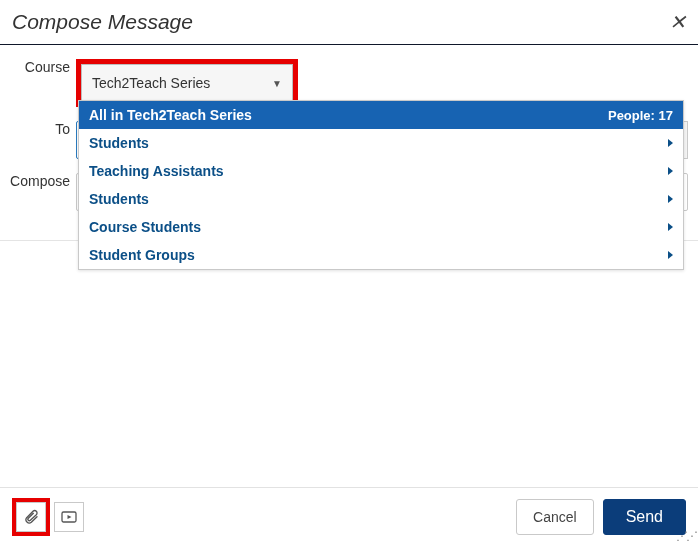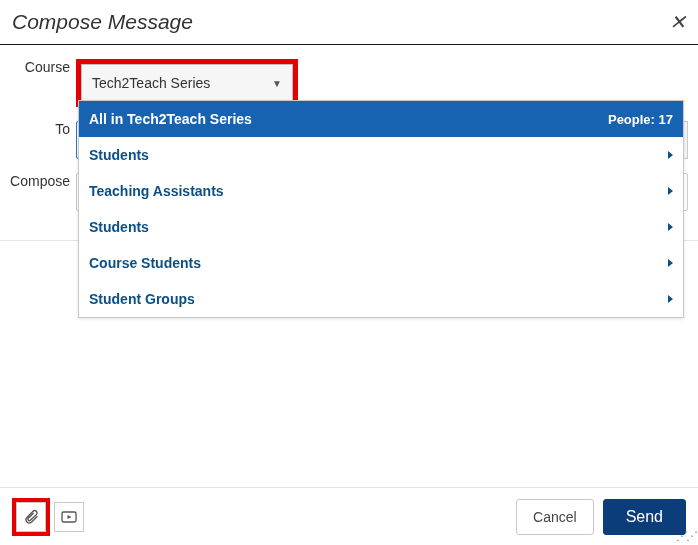--- a/index.html
+++ b/index.html
@@ -20,21 +20,21 @@
   .course-select .caret { font-size: 10px; color: #555; }
 
   
   .to-input { flex: 1; height: 38px; border: 1px solid #2a7bbf; border-top: 1px solid #2a7bbf; border-radius: 2px; background: #fff; outline: none; padding: 0 8px; font-size: 14px; margin-right: 6px; }
   .addr-btn { width: 40px; height: 38px; border: 1px solid #c9c9c9; background: #f4f4f4; display:flex; align-items:center; justify-content:center; cursor:pointer; }
 
   .subject-input { flex: 1; height: 38px; border: 1px solid #c9c9c9; border-radius: 2px; padding: 0 8px; font-size: 14px; }
 
   
   .dropdown { position: absolute; left: 78px; top: 100px; width: 606px; border: 1px solid #c9c9c9; background: #fff; z-index: 10; box-shadow: 0 1px 3px rgba(0,0,0,0.12); }
-  .dropdown .item { display: flex; align-items: center; justify-content: space-between; height: 36px; padding: 14px 10px; font-size: 14px; color: #0b4f87; cursor: pointer; font-weight: 600; }
+  .dropdown .item { display: flex; align-items: center; justify-content: space-between; height: 28px; padding: 14px 10px; font-size: 14px; color: #0b4f87; cursor: pointer; font-weight: 600; }
   .dropdown .item.sel { background: #1763b2; color: #fff; }
   .dropdown .item .count { font-size: 13px; font-weight: 700; }
   .dropdown .item .chev { display:inline-block; width:0; height:0; border-top:4px solid transparent; border-bottom:4px solid transparent; border-left:5px solid #0b4f87; }
 
   .divider { position:absolute; left:0; right:0; top:240px; border-top:1px solid #e4e4e4; }
 
   
   .footer { position: absolute; left: 0; right: 0; bottom: 0; height: 58px; border-top: 1px solid #e2e2e2; display: flex; align-items: center; padding: 15px 12px; }
   .attach-highlight { border: 4px solid #e60000; padding:0; display:flex; }
   .attach-btn, .media-btn { width: 30px; height: 30px; border: 1px solid #c9c9c9; background: #fff; display:flex; align-items:center; justify-content:center; cursor:pointer; }

